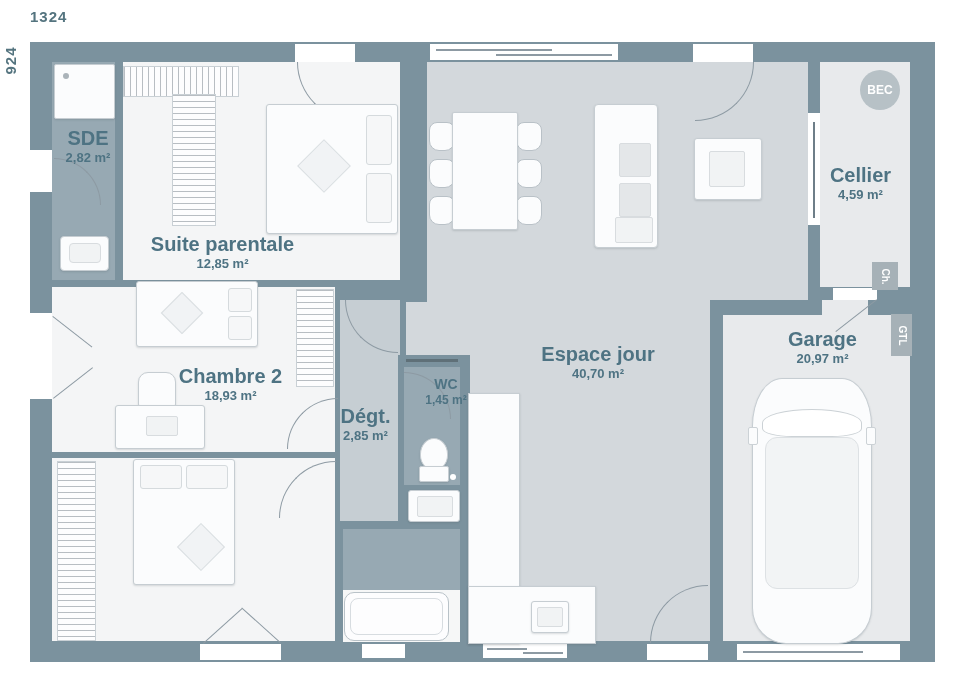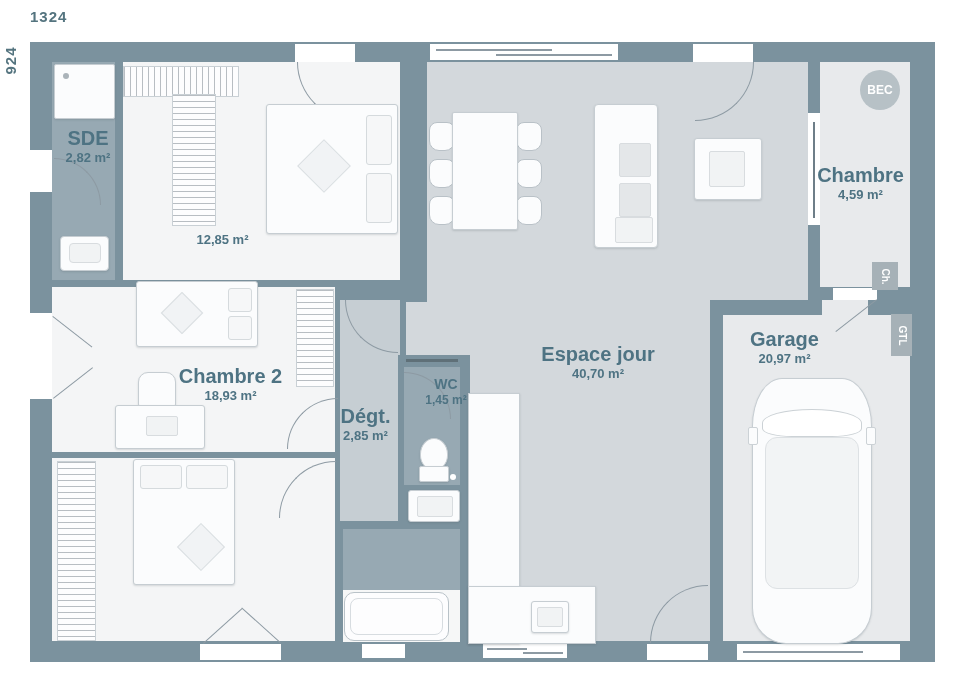--- a/index.html
+++ b/index.html
@@ -179,43 +179,44 @@
     <div style="position:absolute;left:12px;top:58px;right:12px;height:150px;background:#f2f4f5;border:1px solid #dde1e4;border-radius:12px;"></div>
     <div style="position:absolute;left:-5px;top:48px;width:8px;height:16px;background:#fbfcfd;border:1px solid #ccd2d6;border-radius:2px;"></div>
     <div style="position:absolute;right:-5px;top:48px;width:8px;height:16px;background:#fbfcfd;border:1px solid #ccd2d6;border-radius:2px;"></div>
   </div>
 
   <div class="room-label" style="left:48px;top:126px;width:80px;">
     <div class="rname">SDE</div>
     <div class="rarea">2,82 m²</div>
   </div>
   <div class="room-label" style="left:120px;top:232px;width:205px;">
+    <div class="rname">Suite parentale</div>
     <div class="rarea">12,85 m²</div>
   </div>
   <div class="room-label" style="left:148px;top:364px;width:165px;">
     <div class="rname">Chambre 2</div>
     <div class="rarea">18,93 m²</div>
   </div>
   <div class="room-label" style="left:318px;top:404px;width:95px;">
     <div class="rname">Dégt.</div>
     <div class="rarea">2,85 m²</div>
   </div>
   <div class="room-label" style="left:416px;top:376px;width:60px;">
     <div class="rname" style="font-size:14px;">WC</div>
     <div class="rarea" style="font-size:12px;">1,45 m²</div>
   </div>
   <div class="room-label" style="left:528px;top:342px;width:140px;">
     <div class="rname">Espace jour</div>
     <div class="rarea">40,70 m²</div>
   </div>
   <div class="room-label" style="left:808px;top:163px;width:105px;">
-    <div class="rname">Chambre</div>
+    <div class="rname">Cellier</div>
     <div class="rarea">4,59 m²</div>
   </div>
-  <div class="room-label" style="left:722px;top:327px;width:125px;">
+  <div class="room-label" style="left:760px;top:327px;width:125px;">
     <div class="rname">Garage</div>
     <div class="rarea">20,97 m²</div>
   </div>
 
   <div class="badge" style="left:860px;top:70px;width:40px;height:40px;border-radius:50%;background:#b7c1c6;font-size:12px;">BEC</div>
   <div class="badge" style="left:872px;top:262px;width:26px;height:28px;font-size:10px;">
     <span style="transform:rotate(90deg);display:block;">Ch.</span>
   </div>
   <div class="badge" style="left:891px;top:314px;width:21px;height:42px;font-size:10px;">
     <span style="transform:rotate(90deg);display:block;">GTL</span>

